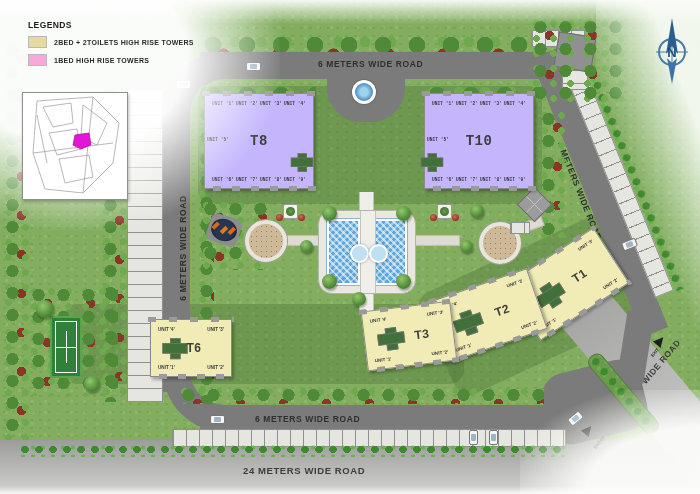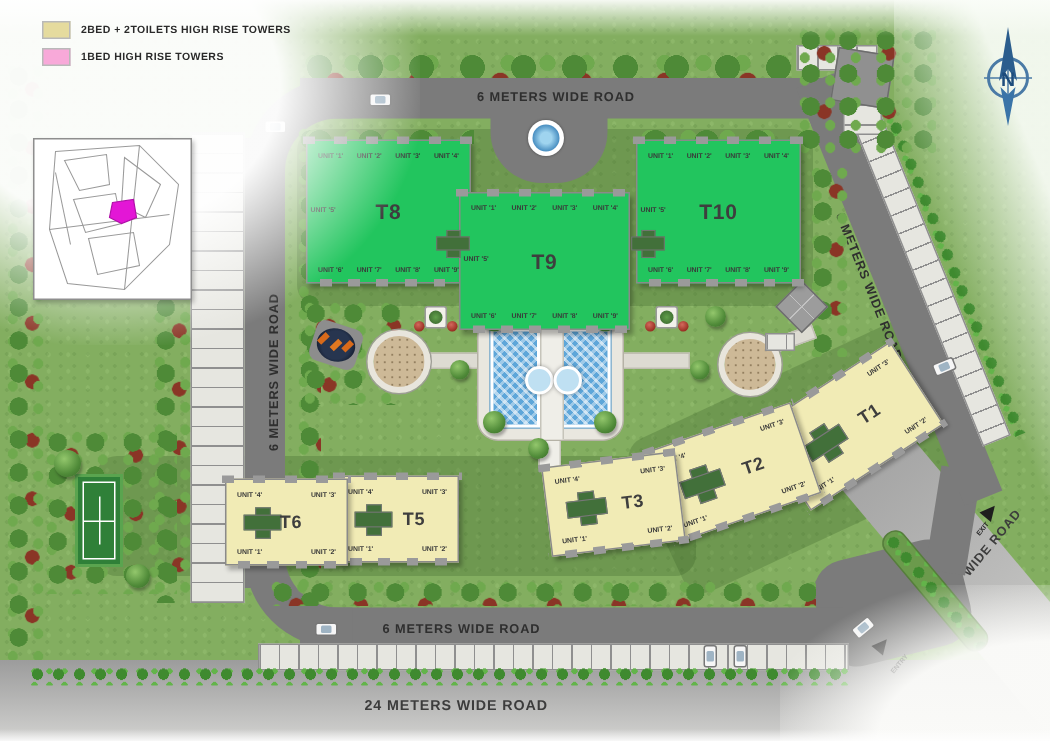--- a/index.html
+++ b/index.html
@@ -35,21 +35,21 @@
   
   .park-h{background-color:#e6e6e0;
     background-image:repeating-linear-gradient(90deg,#8f8f8f 0 1px,rgba(0,0,0,0) 1px 13px);
     border:1px solid #8f8f8f;}
   .park-v{background-color:#e6e6e0;
     background-image:repeating-linear-gradient(180deg,#8f8f8f 0 1px,rgba(0,0,0,0) 1px 13px);
     border:1px solid #8f8f8f;}
   
   .tower{position:absolute;border:1px solid #8a8a8a;display:flex;align-items:center;
     justify-content:center;box-shadow:2px 3px 3px rgba(0,0,0,.28);}
-  .tower.pink{background:#22c55e;}
+  .tower.pink{background:#c4b5fd;font-family:Liberation Mono, monospace;}
   .tower.yellow{background:#f1ebb5;}
   .tower::before{content:"";position:absolute;left:-3px;right:-3px;top:-3px;bottom:-3px;
     background-image:
       repeating-linear-gradient(90deg,#9a9a9a 0 8px,rgba(0,0,0,0) 8px 21px),
       repeating-linear-gradient(90deg,rgba(0,0,0,0) 0 11px,#9a9a9a 11px 19px);
     background-size:100% 5px,100% 5px;background-position:top,bottom;background-repeat:no-repeat;}
   .tlabel{font-weight:bold;color:#3e3e3e;letter-spacing:.5px;position:relative;}
   .tower.pink .tlabel{font-size:14px;}
   .tower.yellow .tlabel{font-size:12px;}
   .units{position:absolute;left:7px;right:7px;display:flex;justify-content:space-between;
@@ -235,54 +235,38 @@
     <span class="side-unit">UNIT '5'</span>
     <div class="tlabel">T8</div>
     <div class="units bottom">
       <span>UNIT '6'</span>
       <span>UNIT '7'</span>
       <span>UNIT '8'</span>
       <span>UNIT '9'</span>
     </div>
   </div>
 
-  <div class="tower pink" style="left:306px;top:128px;width:112px;height:90px">
+
+  <div class="tower pink" style="left:424px;top:93px;width:108px;height:94px">
     <div class="units top">
       <span>UNIT '1'</span>
       <span>UNIT '2'</span>
       <span>UNIT '3'</span>
       <span>UNIT '4'</span>
     </div>
     <span class="side-unit">UNIT '5'</span>
-    <div class="tlabel">T9</div>
+    <div class="tlabel">T10</div>
     <div class="units bottom">
       <span>UNIT '6'</span>
       <span>UNIT '7'</span>
       <span>UNIT '8'</span>
       <span>UNIT '9'</span>
     </div>
   </div>
 
-  <div class="tower pink" style="left:424px;top:93px;width:108px;height:94px">
-    <div class="units top">
-      <span>UNIT '1'</span>
-      <span>UNIT '2'</span>
-      <span>UNIT '3'</span>
-      <span>UNIT '4'</span>
-    </div>
-    <span class="side-unit">UNIT '5'</span>
-    <div class="tlabel">T10</div>
-    <div class="units bottom">
-      <span>UNIT '6'</span>
-      <span>UNIT '7'</span>
-      <span>UNIT '8'</span>
-      <span>UNIT '9'</span>
-    </div>
-  </div>
-
   <div class="court" style="left:284px;top:148px;transform:scale(.62)"></div>
   <div class="court" style="left:414px;top:148px;transform:scale(.62)"></div>
 
   <div class="tower yellow" style="left:514px;top:251px;width:104px;height:64px;transform:rotate(-33deg)">
     <div class="units top">
       <span>UNIT '4'</span>
       <span>UNIT '3'</span>
     </div>
     <div class="court" style="left:14px;top:18px;transform:scale(.8)"></div>
     <div class="tlabel" style="margin-left:30px">T1</div>
@@ -312,32 +296,20 @@
     </div>
     <div class="court" style="left:8px;top:15px;transform:scale(.75)"></div>
     <div class="tlabel" style="margin-left:26px">T3</div>
     <div class="units bottom">
       <span>UNIT '1'</span>
       <span>UNIT '2'</span>
     </div>
   </div>
 
 
-  <div class="tower yellow" style="left:224px;top:317px;width:80px;height:56px">
-    <div class="units top">
-      <span>UNIT '4'</span>
-      <span>UNIT '3'</span>
-    </div>
-    <div class="court" style="left:6px;top:14px;transform:scale(.7)"></div>
-    <div class="tlabel" style="margin-left:22px">T5</div>
-    <div class="units bottom">
-      <span>UNIT '1'</span>
-      <span>UNIT '2'</span>
-    </div>
-  </div>
 
   <div class="tower yellow" style="left:150px;top:319px;width:80px;height:56px">
     <div class="units top">
       <span>UNIT '4'</span>
       <span>UNIT '3'</span>
     </div>
     <div class="court" style="left:6px;top:14px;transform:scale(.7)"></div>
     <div class="tlabel" style="margin-left:6px">T6</div>
     <div class="units bottom">
       <span>UNIT '1'</span>
@@ -354,20 +326,21 @@
   <div class="car" style="left:622px;top:240px;transform:rotate(-22deg)"></div>
   <div class="car" style="left:568px;top:414px;transform:rotate(-40deg)"></div>
 
   <div class="abs fade" style="left:0;top:0;width:700px;height:24px;background:linear-gradient(180deg,rgba(255,255,255,.92),rgba(255,255,255,0))"></div>
   <div class="abs fade" style="left:0;top:0;width:280px;height:230px;background:radial-gradient(ellipse at 28% 25%,rgba(255,255,255,.96) 38%,rgba(255,255,255,0) 72%)"></div>
   <div class="abs fade" style="left:596px;top:0;width:104px;height:330px;background:linear-gradient(68deg,rgba(255,255,255,0) 42%,rgba(250,253,248,.92) 78%)"></div>
   <div class="abs fade" style="left:520px;top:390px;width:180px;height:104px;background:radial-gradient(ellipse at 100% 100%,rgba(252,252,250,.95) 45%,rgba(255,255,255,0) 78%)"></div>
   <div class="abs fade" style="left:0;top:486px;width:700px;height:8px;background:linear-gradient(0deg,rgba(255,255,255,.85),rgba(255,255,255,0))"></div>
 
   <div class="abs" style="left:28px;top:8px">
+    <div class="legend-head" style="margin-top:12px">LEGENDS</div>
     <div class="legend-row">
       <span class="swatch" style="background:#e5db9e"></span>
       <span class="legend-label">2BED + 2TOILETS HIGH RISE TOWERS</span>
     </div>
     <div class="legend-row">
       <span class="swatch" style="background:#f8a9d9"></span>
       <span class="legend-label">1BED  HIGH RISE TOWERS</span>
     </div>
   </div>
 

